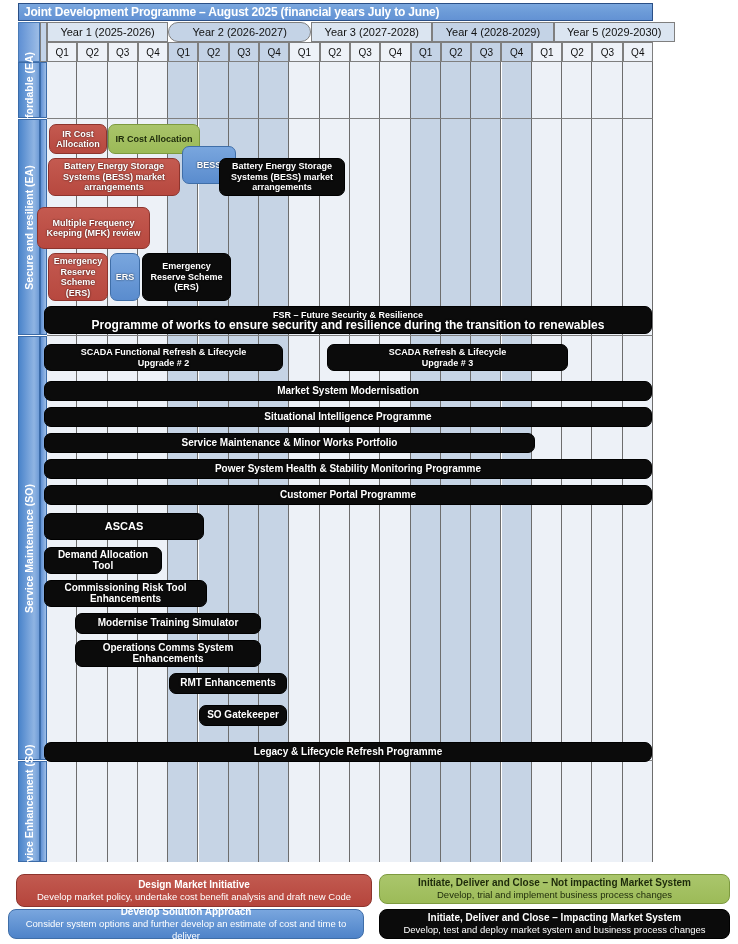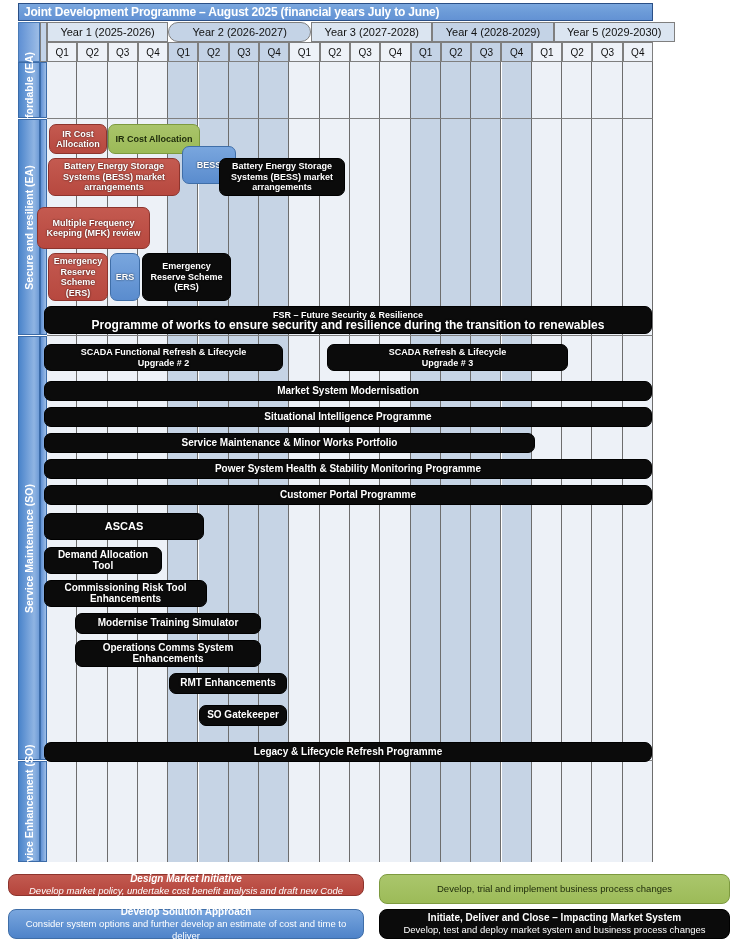--- a/index.html
+++ b/index.html
@@ -218,25 +218,26 @@
   <div class="bar black" style="left:44px;top:547px;width:118px;height:27px;font-size:10px;">Demand Allocation Tool</div>
   <div class="bar black" style="left:44px;top:580px;width:163px;height:27px;font-size:10px;">Commissioning Risk Tool Enhancements</div>
   <div class="bar black" style="left:75px;top:613px;width:186px;height:21px;font-size:10px;">Modernise Training Simulator</div>
   <div class="bar black" style="left:75px;top:640px;width:186px;height:27px;font-size:10px;">Operations Comms System Enhancements</div>
   <div class="bar black" style="left:169px;top:673px;width:118px;height:21px;font-size:10px;">RMT Enhancements</div>
   <div class="bar black" style="left:199px;top:705px;width:88px;height:21px;font-size:10px;">SO Gatekeeper</div>
 
   <div class="bar black" style="left:44px;top:742px;width:608px;height:20px;font-size:10px;">Legacy &amp; Lifecycle Refresh Programme</div>
 
   <div class="legend">
-    <div class="lg red" style="left:4px;top:0px;width:356px;height:22px;font-style:italic;">
+    <div class="lg red" style="left:12px;top:0px;width:356px;height:33px;">
       <span class="l1">Design Market Initiative</span>
       <span class="l2">Develop market policy, undertake cost benefit analysis and draft new Code</span>
     </div>
     <div class="lg green" style="left:375px;top:0px;width:351px;height:30px;">
+      <span class="l1">Initiate, Deliver and Close – Not impacting Market System</span>
       <span class="l2">Develop, trial and implement business process changes</span>
     </div>
     <div class="lg blue" style="left:4px;top:35px;width:356px;height:30px;">
       <span class="l1">Develop Solution Approach</span>
       <span class="l2">Consider system options and further develop an estimate of cost and time to deliver</span>
     </div>
     <div class="lg black" style="left:375px;top:35px;width:351px;height:30px;">
       <span class="l1">Initiate, Deliver and Close – Impacting Market System</span>
       <span class="l2">Develop, test and deploy market system and business process changes</span>
     </div>

